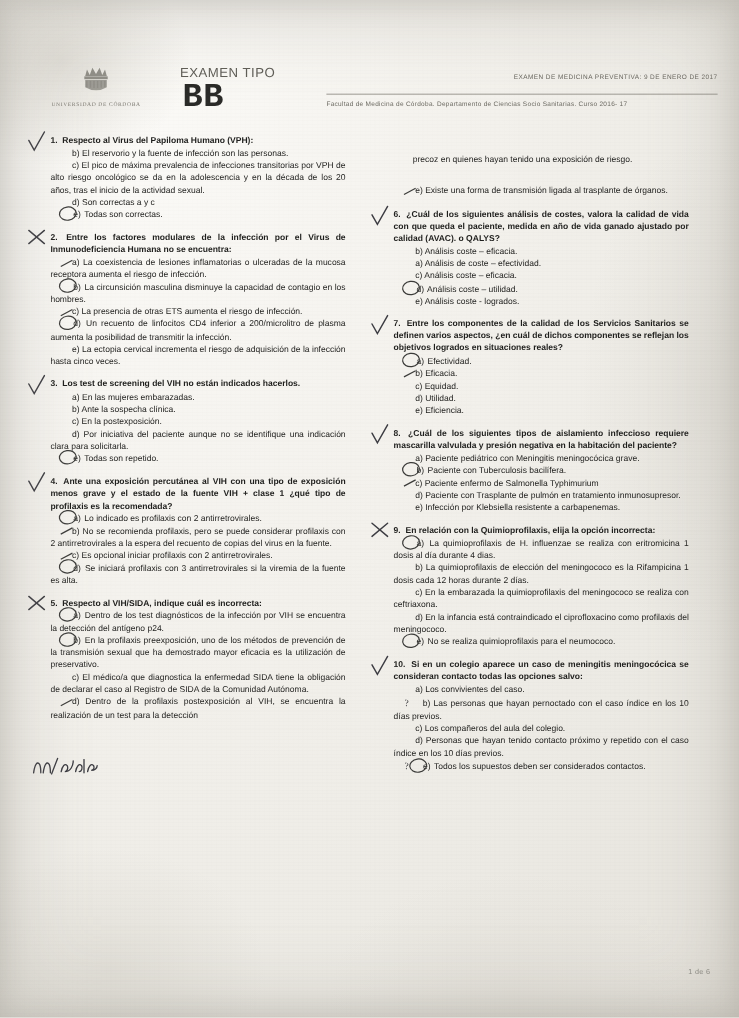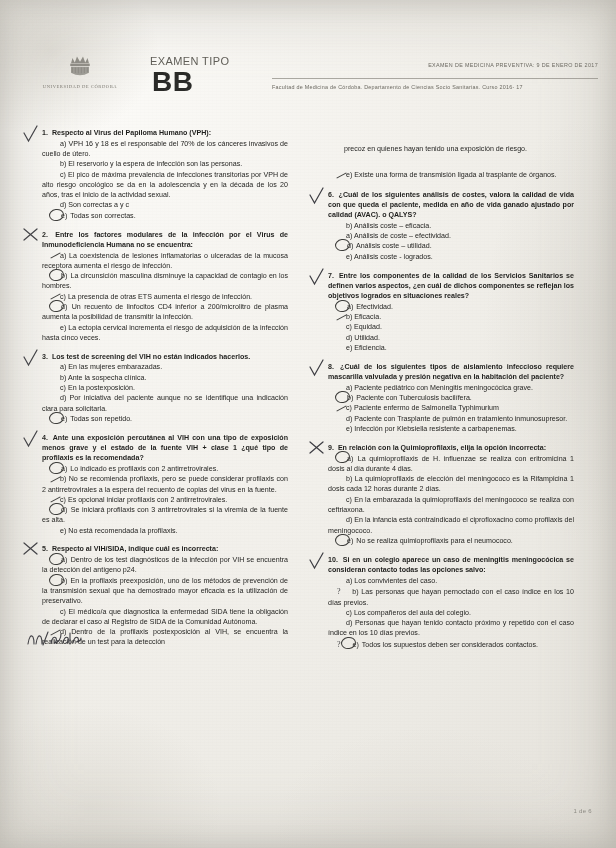--- a/index.html
+++ b/index.html
@@ -38,35 +38,35 @@
     font-size:4.6px;letter-spacing:.55px;color:#7d7a72;
     margin-top:4px;font-family:"Liberation Serif", serif;white-space:nowrap;
   }
   #examen-tipo{
     position:absolute;left:150px;top:55px;
     font-size:11px;letter-spacing:.4px;color:#5f5d57;
   }
   #bb{
     position:absolute;left:152px;top:66px;
     font-size:28px;font-weight:bold;color:#2a2a28;
-    letter-spacing:.5px;font-family:Liberation Sans, sans-serif;
+    letter-spacing:.5px;font-family:Liberation Mono, monospace;
   }
   #hdr-line1{
     position:absolute;right:18px;top:62px;
     font-size:5.4px;letter-spacing:.35px;color:#6b6961;white-space:nowrap;
   }
   #hdr-rule{position:absolute;left:272px;top:78px;width:326px;height:1px;background:#9c9a93;opacity:.85;}
   #hdr-line2{
     position:absolute;left:272px;top:84px;width:330px;
     font-size:5.4px;letter-spacing:.25px;color:#6b6961;white-space:nowrap;
   }
 
   
   #cols{position:absolute;left:0;top:112px;width:616px;height:680px;}
-  .col{position:absolute;top:16px;width:246px;}
+  .col{position:absolute;top:0;width:246px;}
   #col-left{left:42px;}
   #col-right{left:328px;}
 
   .q{margin-bottom:8.5px;position:relative;}
   .q-head{
     font-weight:bold;font-size:7.1px;line-height:1.45;
     color:#1e1e1c;text-align:justify;margin-bottom:.5px;
   }
   .q-num{margin-right:2px;}
   .opt{
@@ -149,22 +149,21 @@
 
   <div id="cols">
     <div class="col" id="col-left">
         <div class="q">
           <div class="mark check" style="left: -19px; top: -3px;">
             <svg viewBox="0 0 16 18" width="16" height="18">
               <path d="M1 8 L5.5 16 L14 1" fill="none" stroke="#3c3c42" stroke-width="1.2" stroke-linecap="round"></path>
             </svg>
           </div>
           <div class="q-head"><span class="q-num">1.</span> Respecto al Virus del Papiloma Humano (VPH):</div>
-          <div class="opt"><span class="lt">a)</span> <span>VPH    16 y 18 es el responsable del 70% de los cánceres invasivos de cuello de útero.</span></div>
-          <div class="opt"><span class="lt">b)</span> <span>El reservorio y la espera de infección son las personas.</span></div>
+          <div class="opt"><span class="lt">b)</span> <span>El reservorio y la fuente de infección son las personas.</span></div>
           <div class="opt"><span class="lt">c)</span> <span>El pico de máxima prevalencia de infecciones transitorias por VPH de alto riesgo oncológico se da en la adolescencia  y en la década de los 20 años, tras el inicio de la actividad sexual.</span></div>
           <div class="opt"><span class="lt">d)</span> <span>Son correctas a y c</span></div>
           <div class="opt"><span class="circ">e)</span> <span>Todas son correctas.</span></div>
         </div>
         <div class="q">
           <div class="mark cross" style="left: -19px; top: -3px;">
             <svg viewBox="0 0 15 15" width="15" height="15">
               <path d="M1 2 L14 13" fill="none" stroke="#3c3c42" stroke-width="1.2" stroke-linecap="round"></path>
               <path d="M14 2 L1 13" fill="none" stroke="#3c3c42" stroke-width="1.2" stroke-linecap="round"></path>
             </svg>
@@ -193,21 +192,20 @@
           <div class="mark check" style="left: -19px; top: -3px;">
             <svg viewBox="0 0 16 18" width="16" height="18">
               <path d="M1 8 L5.5 16 L14 1" fill="none" stroke="#3c3c42" stroke-width="1.2" stroke-linecap="round"></path>
             </svg>
           </div>
           <div class="q-head"><span class="q-num">4.</span> Ante una exposición percutánea al VIH con una tipo de exposición menos grave y el estado de la fuente VIH + clase 1 ¿qué tipo de profilaxis es la recomendada?</div>
           <div class="opt"><span class="circ">a)</span> <span>Lo indicado es profilaxis con 2 antirretrovirales.</span></div>
           <div class="opt"><span class="strk">b)</span> <span>No se recomienda profilaxis, pero se puede considerar profilaxis con 2 antirretrovirales a la espera del recuento de copias del virus en la fuente.</span></div>
           <div class="opt"><span class="strk">c)</span> <span>Es opcional iniciar profilaxis con 2 antirretrovirales.</span></div>
           <div class="opt"><span class="circ">d)</span> <span>Se iniciará profilaxis con 3 antirretrovirales si la viremia de la fuente es alta.</span></div>
-          <div class="opt"><span class="lt">e)</span> <span>No está recomendada la profilaxis.</span></div>
         </div>
         <div class="q">
           <div class="mark cross" style="left: -19px; top: -3px;">
             <svg viewBox="0 0 15 15" width="15" height="15">
               <path d="M1 2 L14 13" fill="none" stroke="#3c3c42" stroke-width="1.2" stroke-linecap="round"></path>
               <path d="M14 2 L1 13" fill="none" stroke="#3c3c42" stroke-width="1.2" stroke-linecap="round"></path>
             </svg>
           </div>
           <div class="q-head"><span class="q-num">5.</span> Respecto al VIH/SIDA, indique cuál es incorrecta:</div>
           <div class="opt"><span class="circ">a)</span> <span>Dentro de los test diagnósticos de la infección por VIH se encuentra la detección del antígeno p24.</span></div>
@@ -221,20 +219,21 @@
         <div class="opt" style="margin-bottom: 9px;"><span class="strk">e)</span> <span>Existe una forma de transmisión ligada al trasplante de órganos.</span></div>
         <div class="q">
           <div class="mark check" style="left: -19px; top: -3px;">
             <svg viewBox="0 0 16 18" width="16" height="18">
               <path d="M1 8 L5.5 16 L14 1" fill="none" stroke="#3c3c42" stroke-width="1.2" stroke-linecap="round"></path>
             </svg>
           </div>
           <div class="q-head"><span class="q-num">6.</span> ¿Cuál de los siguientes análisis de costes, valora la calidad de vida con que queda el paciente, medida en año de vida ganado ajustado por calidad (AVAC). o QALYS?</div>
           <div class="opt"><span class="lt">b)</span> <span>Análisis coste – eficacia.</span></div>
           <div class="opt"><span class="lt">a)</span> <span>Análisis de coste – efectividad.</span></div>
+          <div class="opt"><span class="lt">c)</span> <span>Análisis coste – eficacia.</span></div>
           <div class="opt"><span class="circ">d)</span> <span>Análisis coste – utilidad.</span></div>
           <div class="opt"><span class="lt">e)</span> <span>Análisis coste - logrados.</span></div>
         </div>
         <div class="q">
           <div class="mark check" style="left: -19px; top: -3px;">
             <svg viewBox="0 0 16 18" width="16" height="18">
               <path d="M1 8 L5.5 16 L14 1" fill="none" stroke="#3c3c42" stroke-width="1.2" stroke-linecap="round"></path>
             </svg>
           </div>
           <div class="q-head"><span class="q-num">7.</span> Entre los componentes de la calidad de los Servicios Sanitarios se definen varios aspectos, ¿en cuál de dichos componentes se reflejan los objetivos logrados en situaciones reales?</div>

